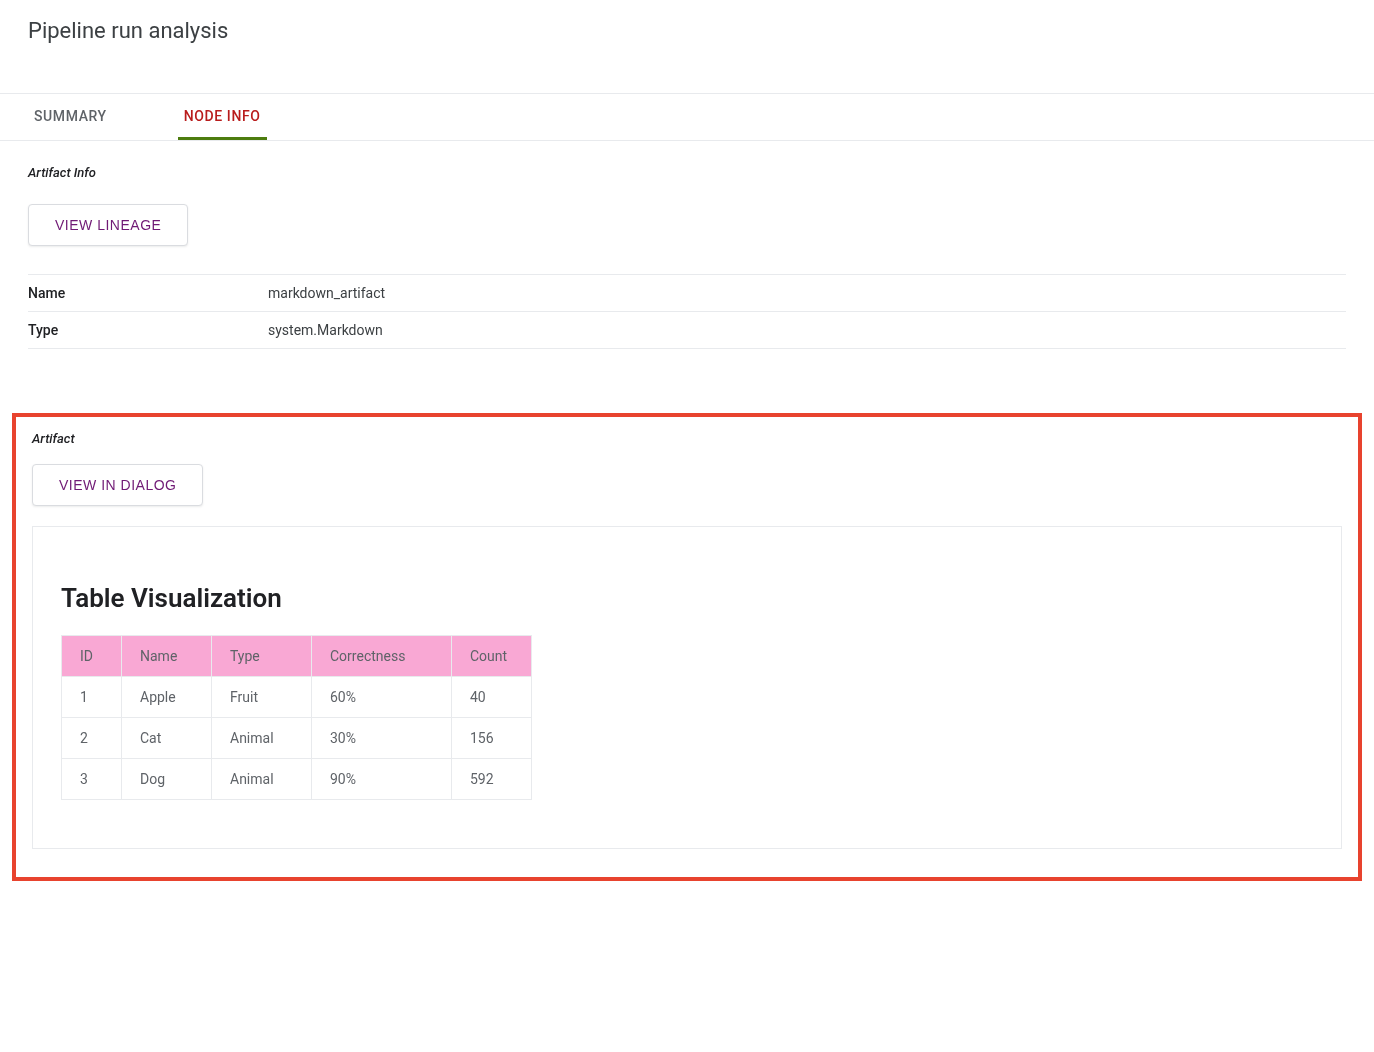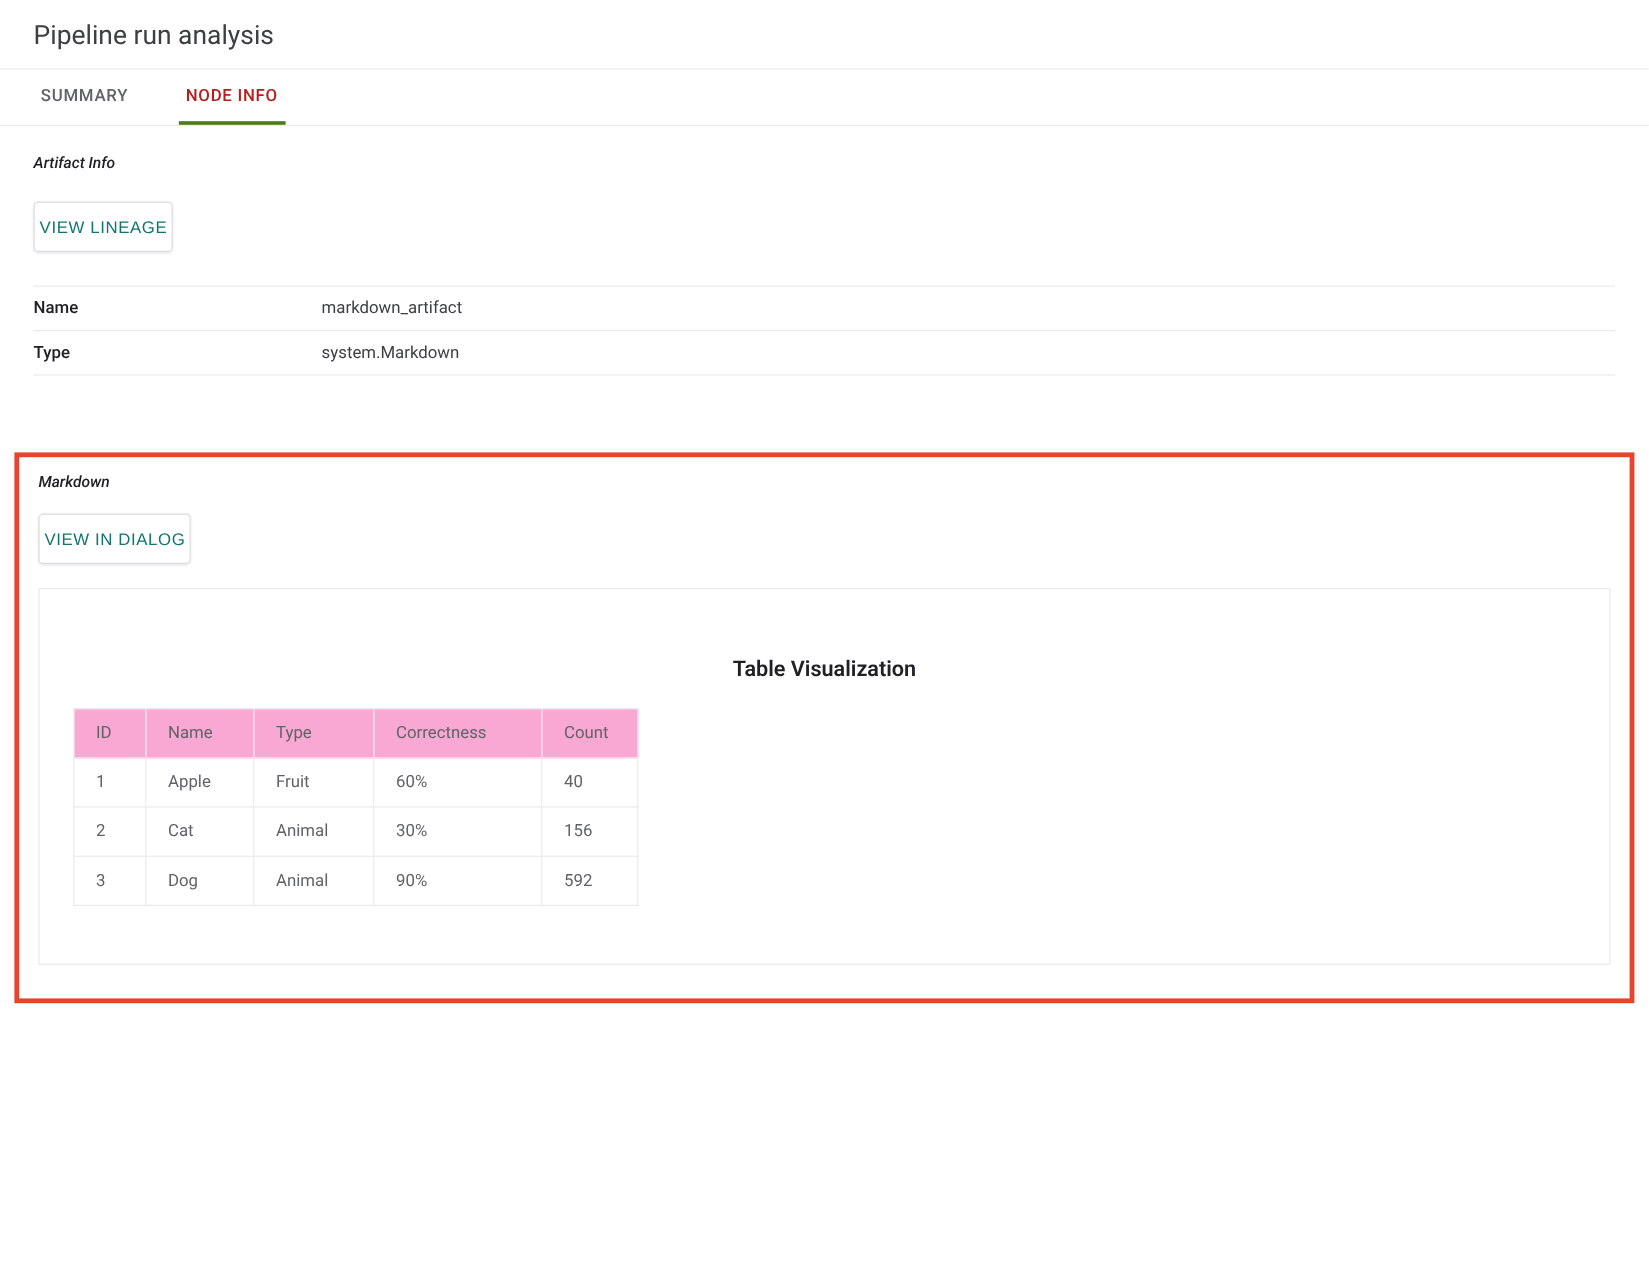--- a/index.html
+++ b/index.html
@@ -14,21 +14,22 @@
     font-size: 22px;
     font-weight: 400;
     color: #3c4043;
     padding: 18px 28px 14px 28px;
   }
   .tabs {
     display: flex;
     border-top: 1px solid #e8eaed;
     border-bottom: 1px solid #e8eaed;
     padding-left: 28px;
-    gap: 36px;
+    gap: 65px;
+    margin-top: 36px;
   }
   .tab {
     padding: 14px 6px 13px 6px;
     font-size: 14px;
     font-weight: 500;
     letter-spacing: 0.6px;
     color: #5f6368;
     cursor: pointer;
     border-bottom: 3px solid transparent;
     text-transform: uppercase;
@@ -44,25 +45,25 @@
     font-size: 13px;
     font-weight: 500;
     color: #202124;
     margin-bottom: 24px;
     font-style: italic;
   }
   .outlined-btn {
     display: inline-block;
     border: 1px solid #dadce0;
     border-radius: 4px;
-    padding: 12px 4px;
+    padding: 12px 26px;
     font-size: 14px;
     font-weight: 500;
     letter-spacing: 0.5px;
-    color: #0f766e;
+    color: #701a75;
     background: #fff;
     cursor: pointer;
     box-shadow: 0 1px 2px rgba(60,64,67,0.1);
   }
   .info-table {
     width: 100%;
     border-collapse: collapse;
     margin-top: 28px;
   }
   .info-table tr {
@@ -93,25 +94,24 @@
     border: 4px solid #e8432e;
     margin: 24px 12px 12px 12px;
     padding: 14px 16px 28px 16px;
   }
   .md-box {
     border: 1px solid #e8eaed;
     margin-top: 20px;
     padding: 56px 28px 48px 28px;
   }
   .md-title {
-    font-size: 18px;
+    font-size: 26px;
     font-weight: 600;
     color: #202124;
     margin-bottom: 22px;
-    text-align: center;
   }
   .viz-table {
     border-collapse: collapse;
     font-size: 14px;
   }
   .viz-table th, .viz-table td {
     border: 1px solid #e8eaed;
     text-align: left;
     padding: 12px 18px;
     color: #5f6368;
@@ -149,21 +149,21 @@
     </tr>
     <tr>
       <td class="label">Type</td>
       <td class="value">system.Markdown</td>
     </tr>
   </tbody>
     </table>
 </div>
 
 <div class="highlight-box">
-  <div class="section-heading" style="margin-bottom:18px;">Markdown</div>
+  <div class="section-heading" style="margin-bottom:18px;">Artifact</div>
   <button class="outlined-btn">VIEW IN DIALOG</button>
 
   <div class="md-box">
     <div class="md-title">Table Visualization</div>
     <table class="viz-table">
       <thead>
         <tr>
           <th>ID</th>
           <th>Name</th>
           <th>Type</th>

